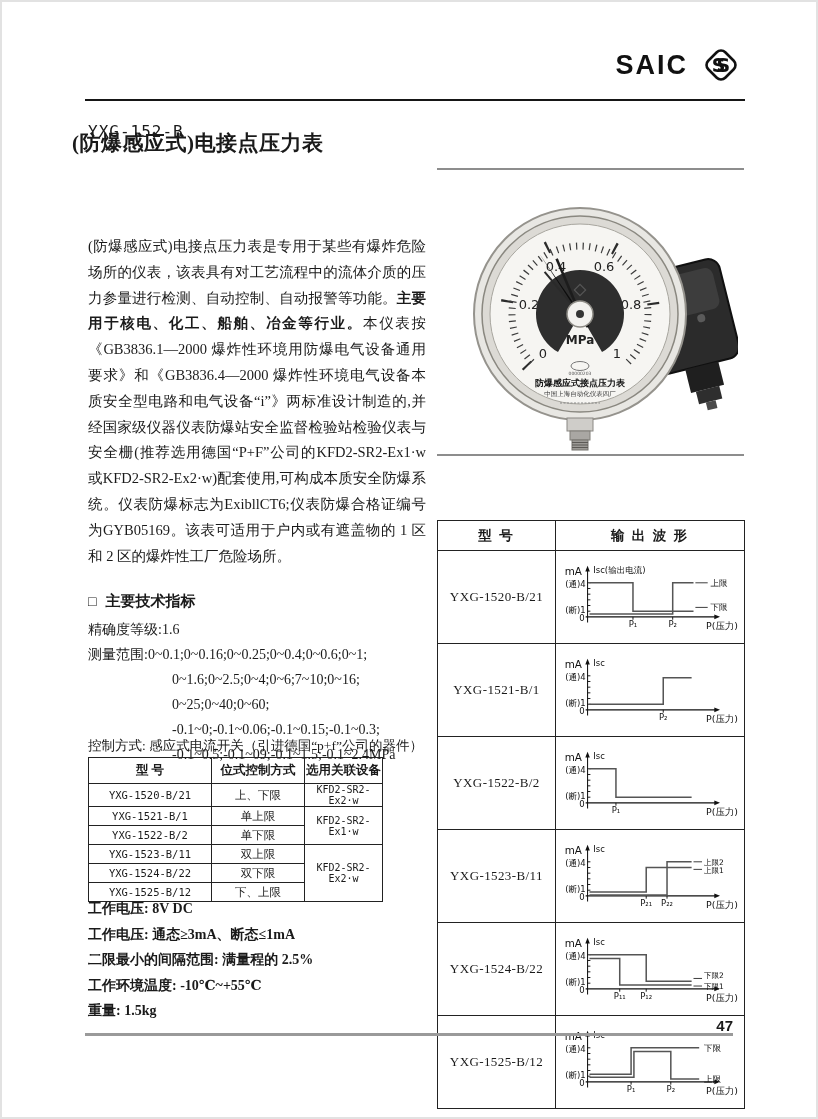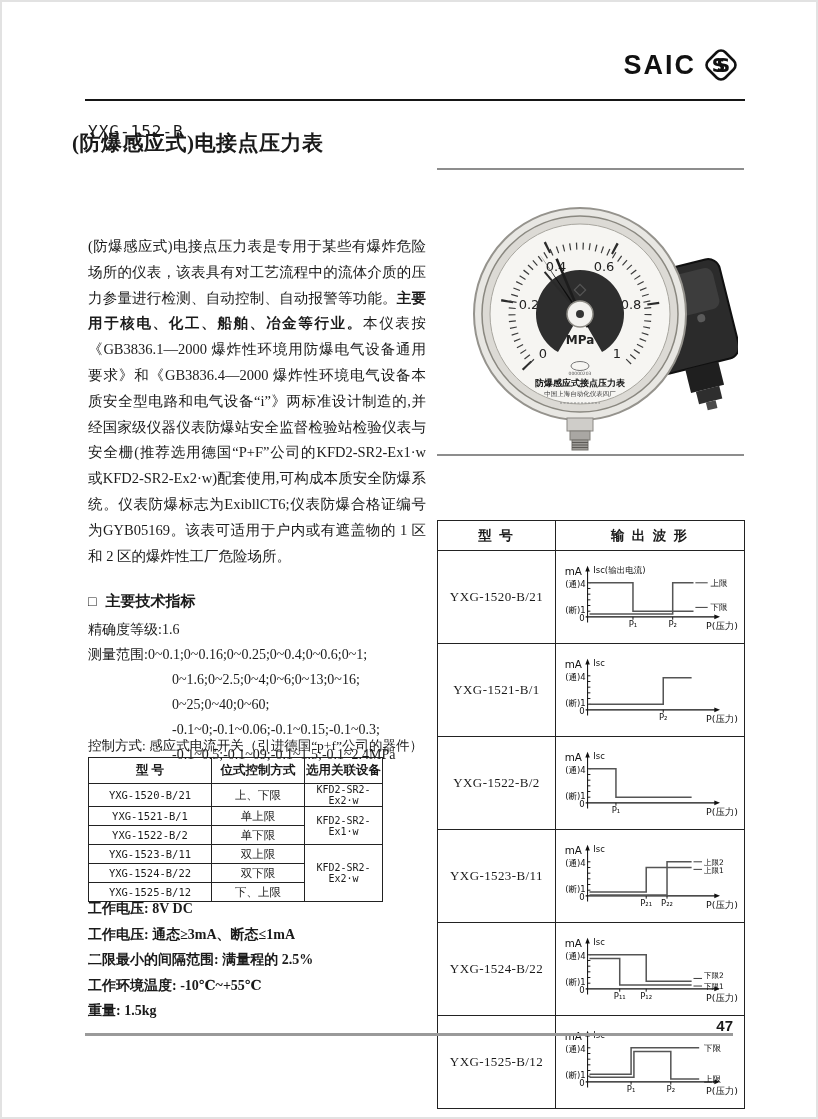--- a/index.html
+++ b/index.html
@@ -3,21 +3,21 @@
 <meta charset="utf-8">
 <style>
   * { margin:0; padding:0; box-sizing:border-box; }
   html,body { background:#fff; }
   .page {
     position:relative; width:818px; height:1119px; background:#ffffff;
     font-family:"Liberation Serif","DejaVu Serif",serif; color:#1a1a1a;
     box-shadow: inset 0 0 0 2px #e2e2e2; overflow:hidden;
   }
   
-  .brand { position:absolute; top:44px; right:76px; display:flex; align-items:center; gap:4px; }
+  .brand { position:absolute; top:44px; right:76px; display:flex; align-items:center; gap:12px; }
   .brand-text { font-family:"Liberation Sans","DejaVu Sans",sans-serif; font-weight:bold; font-size:27px; letter-spacing:2px; color:#111; }
   .header-rule { position:absolute; left:85px; top:99px; width:660px; height:2px; background:#161616; }
   
   .model-code { position:absolute; left:88px; top:122px; font-size:16px; letter-spacing:1px; font-family:"DejaVu Sans Mono","Liberation Mono",monospace; }
   .product-title { position:absolute; left:72px; top:129px; font-size:21px; font-weight:bold; letter-spacing:.5px; }
   
   .intro { position:absolute; left:88px; top:207px; width:338px; font-size:14.5px; line-height:25.8px; text-align:justify;margin-top:27px; }
   
   .tech-title { position:absolute; left:88px; top:592px; font-size:15px; font-weight:bold; }
   .tech-title .box { font-weight:normal; margin-right:9px; font-size:14px; }
@@ -76,21 +76,21 @@
   <div class="intro">
     <span>(防爆感应式)电接点压力表是专用于某些有爆炸危险场所的仪表，该表具有对工艺流程中的流体介质的压力参量进行检测、自动控制、自动报警等功能。</span><b>主要用于核电、化工、船舶、冶金等行业。</b><span>本仪表按《GB3836.1—2000 爆炸性环境用防爆电气设备通用要求》和《GB3836.4—2000 爆炸性环境电气设备本质安全型电路和电气设备“i”》两标准设计制造的,并经国家级仪器仪表防爆站安全监督检验站检验仪表与安全栅(推荐选用德国“P+F”公司的KFD2-SR2-Ex1·w或KFD2-SR2-Ex2·w)配套使用,可构成本质安全防爆系统。仪表防爆标志为ExibllCT6;仪表防爆合格证编号为GYB05169。该表可适用于户内或有遮盖物的 1 区和 2 区的爆炸性工厂危险场所。</span>
   </div>
 
   <div class="tech-title">
     <span class="box">□</span><span>主要技术指标</span>
   </div>
   <div class="spec-block">
     <div>精确度等级:1.6</div>
     <div><span>测量范围:</span><span>0~0.1;0~0.16;0~0.25;0~0.4;0~0.6;0~1;</span></div>
-    <div class="indent">0~1.6;0~2.5;0~4;0~6;0~13;0~16;</div>
+    <div class="indent">0~1.6;0~2.5;0~4;0~6;7~10;0~16;</div>
     <div class="indent">0~25;0~40;0~60;</div>
     <div class="indent">-0.1~0;-0.1~0.06;-0.1~0.15;-0.1~0.3;</div>
     <div class="indent">-0.1~0.5;-0.1~09;-0.1~1.5;-0.1~2.4MPa</div>
   </div>
   <div class="ctrl-line">控制方式: 感应式电流开关（引进德国“p+f”公司的器件）</div>
 
   <table class="model-table">
     <colgroup>
         <col style="width:123px">
         <col style="width:93px">

